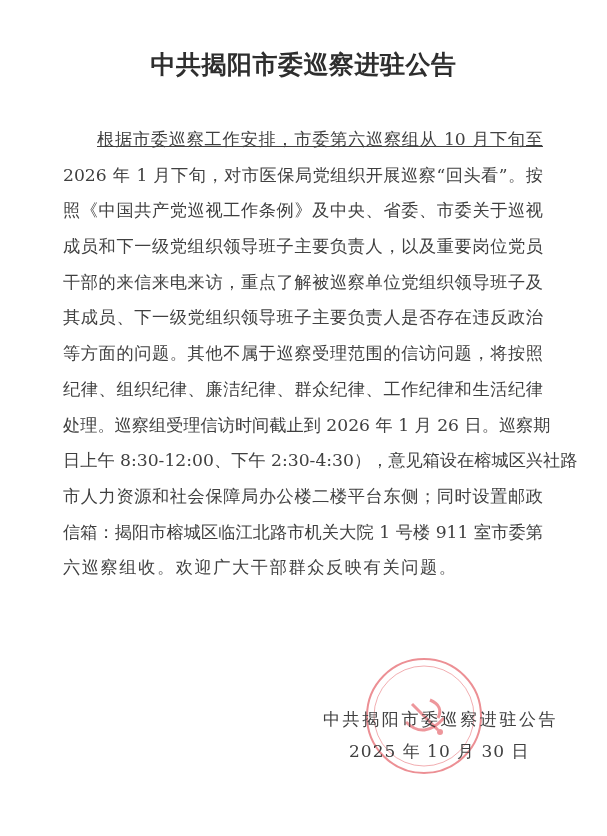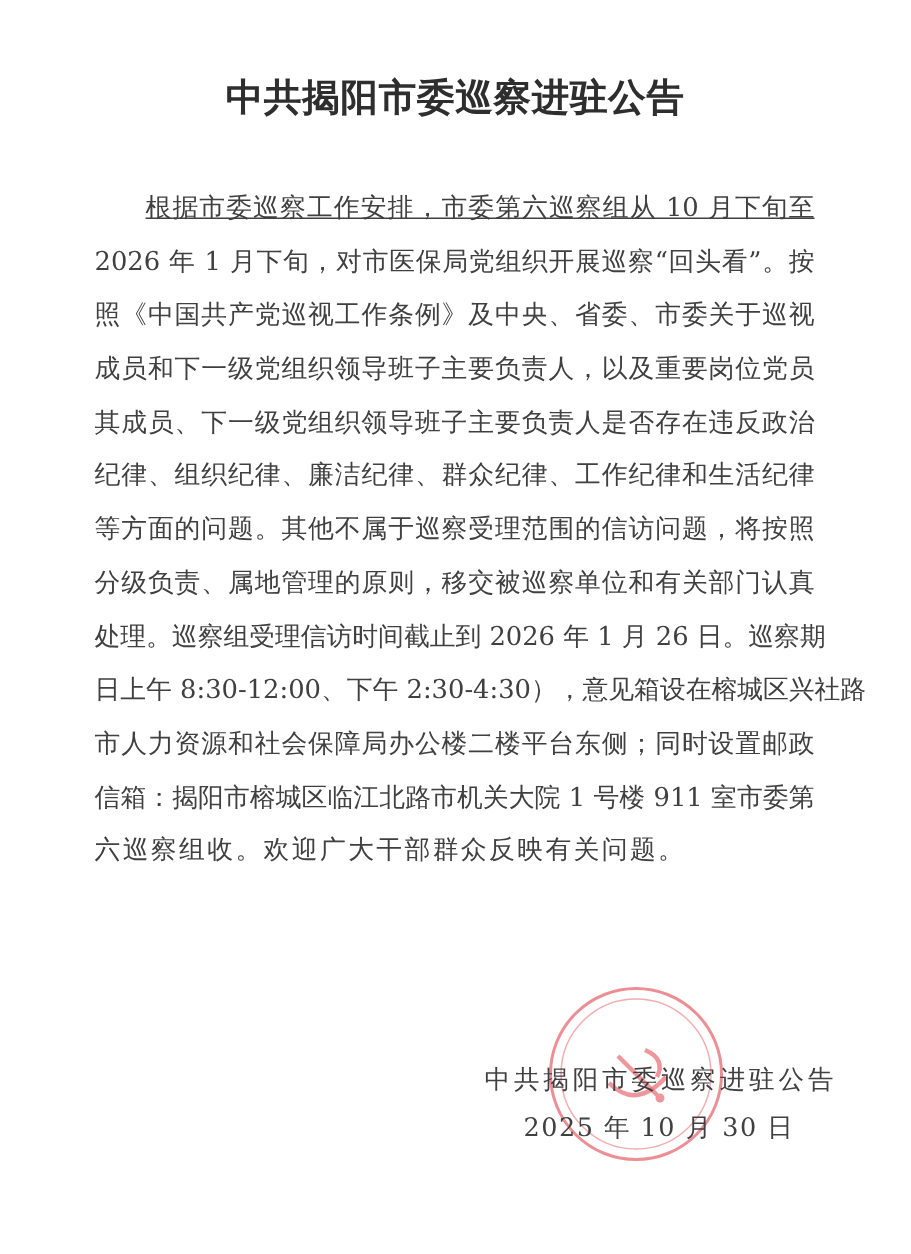--- a/index.html
+++ b/index.html
@@ -38,24 +38,24 @@
 </head>
 <body>
 
 <div class="title">中共揭阳市委巡察进驻公告</div>
 
 <div class="body-lines">
   <div class="line first">根据市委巡察工作安排，市委第六巡察组从 10 月下旬至</div>
   <div class="line">2026 年 1 月下旬，对市医保局党组织开展巡察“回头看”。按</div>
   <div class="line">照《中国共产党巡视工作条例》及中央、省委、市委关于巡视</div>
   <div class="line">成员和下一级党组织领导班子主要负责人，以及重要岗位党员</div>
+  <div class="line">干部的来信来电来访，重点了解被巡察单位党组织领导班子及</div>
   <div class="line">其成员、下一级党组织领导班子主要负责人是否存在违反政治</div>
+  <div class="line">等方面的问题。其他不属于巡察受理范围的信访问题，将按照</div>
   <div class="line">纪律、组织纪律、廉洁纪律、群众纪律、工作纪律和生活纪律</div>
-  <div class="line">等方面的问题。其他不属于巡察受理范围的信访问题，将按照</div>
-  <div class="line">分级负责、属地管理的原则，移交被巡察单位和有关部门认真</div>
   <div class="line">处理。巡察组受理信访时间截止到 2026 年 1 月 26 日。巡察期</div>
   <div class="line">日上午 8:30-12:00、下午 2:30-4:30），意见箱设在榕城区兴社路</div>
   <div class="line">市人力资源和社会保障局办公楼二楼平台东侧；同时设置邮政</div>
   <div class="line">信箱：揭阳市榕城区临江北路市机关大院 1 号楼 911 室市委第</div>
   <div class="line last">六巡察组收。欢迎广大干部群众反映有关问题。</div>
 </div>
 
 <div class="seal">
   <svg width="112" height="112" viewBox="0 0 112 112">
     <circle cx="56" cy="56" r="50" fill="none" stroke="rgba(226,80,88,0.55)" stroke-width="1"></circle>

